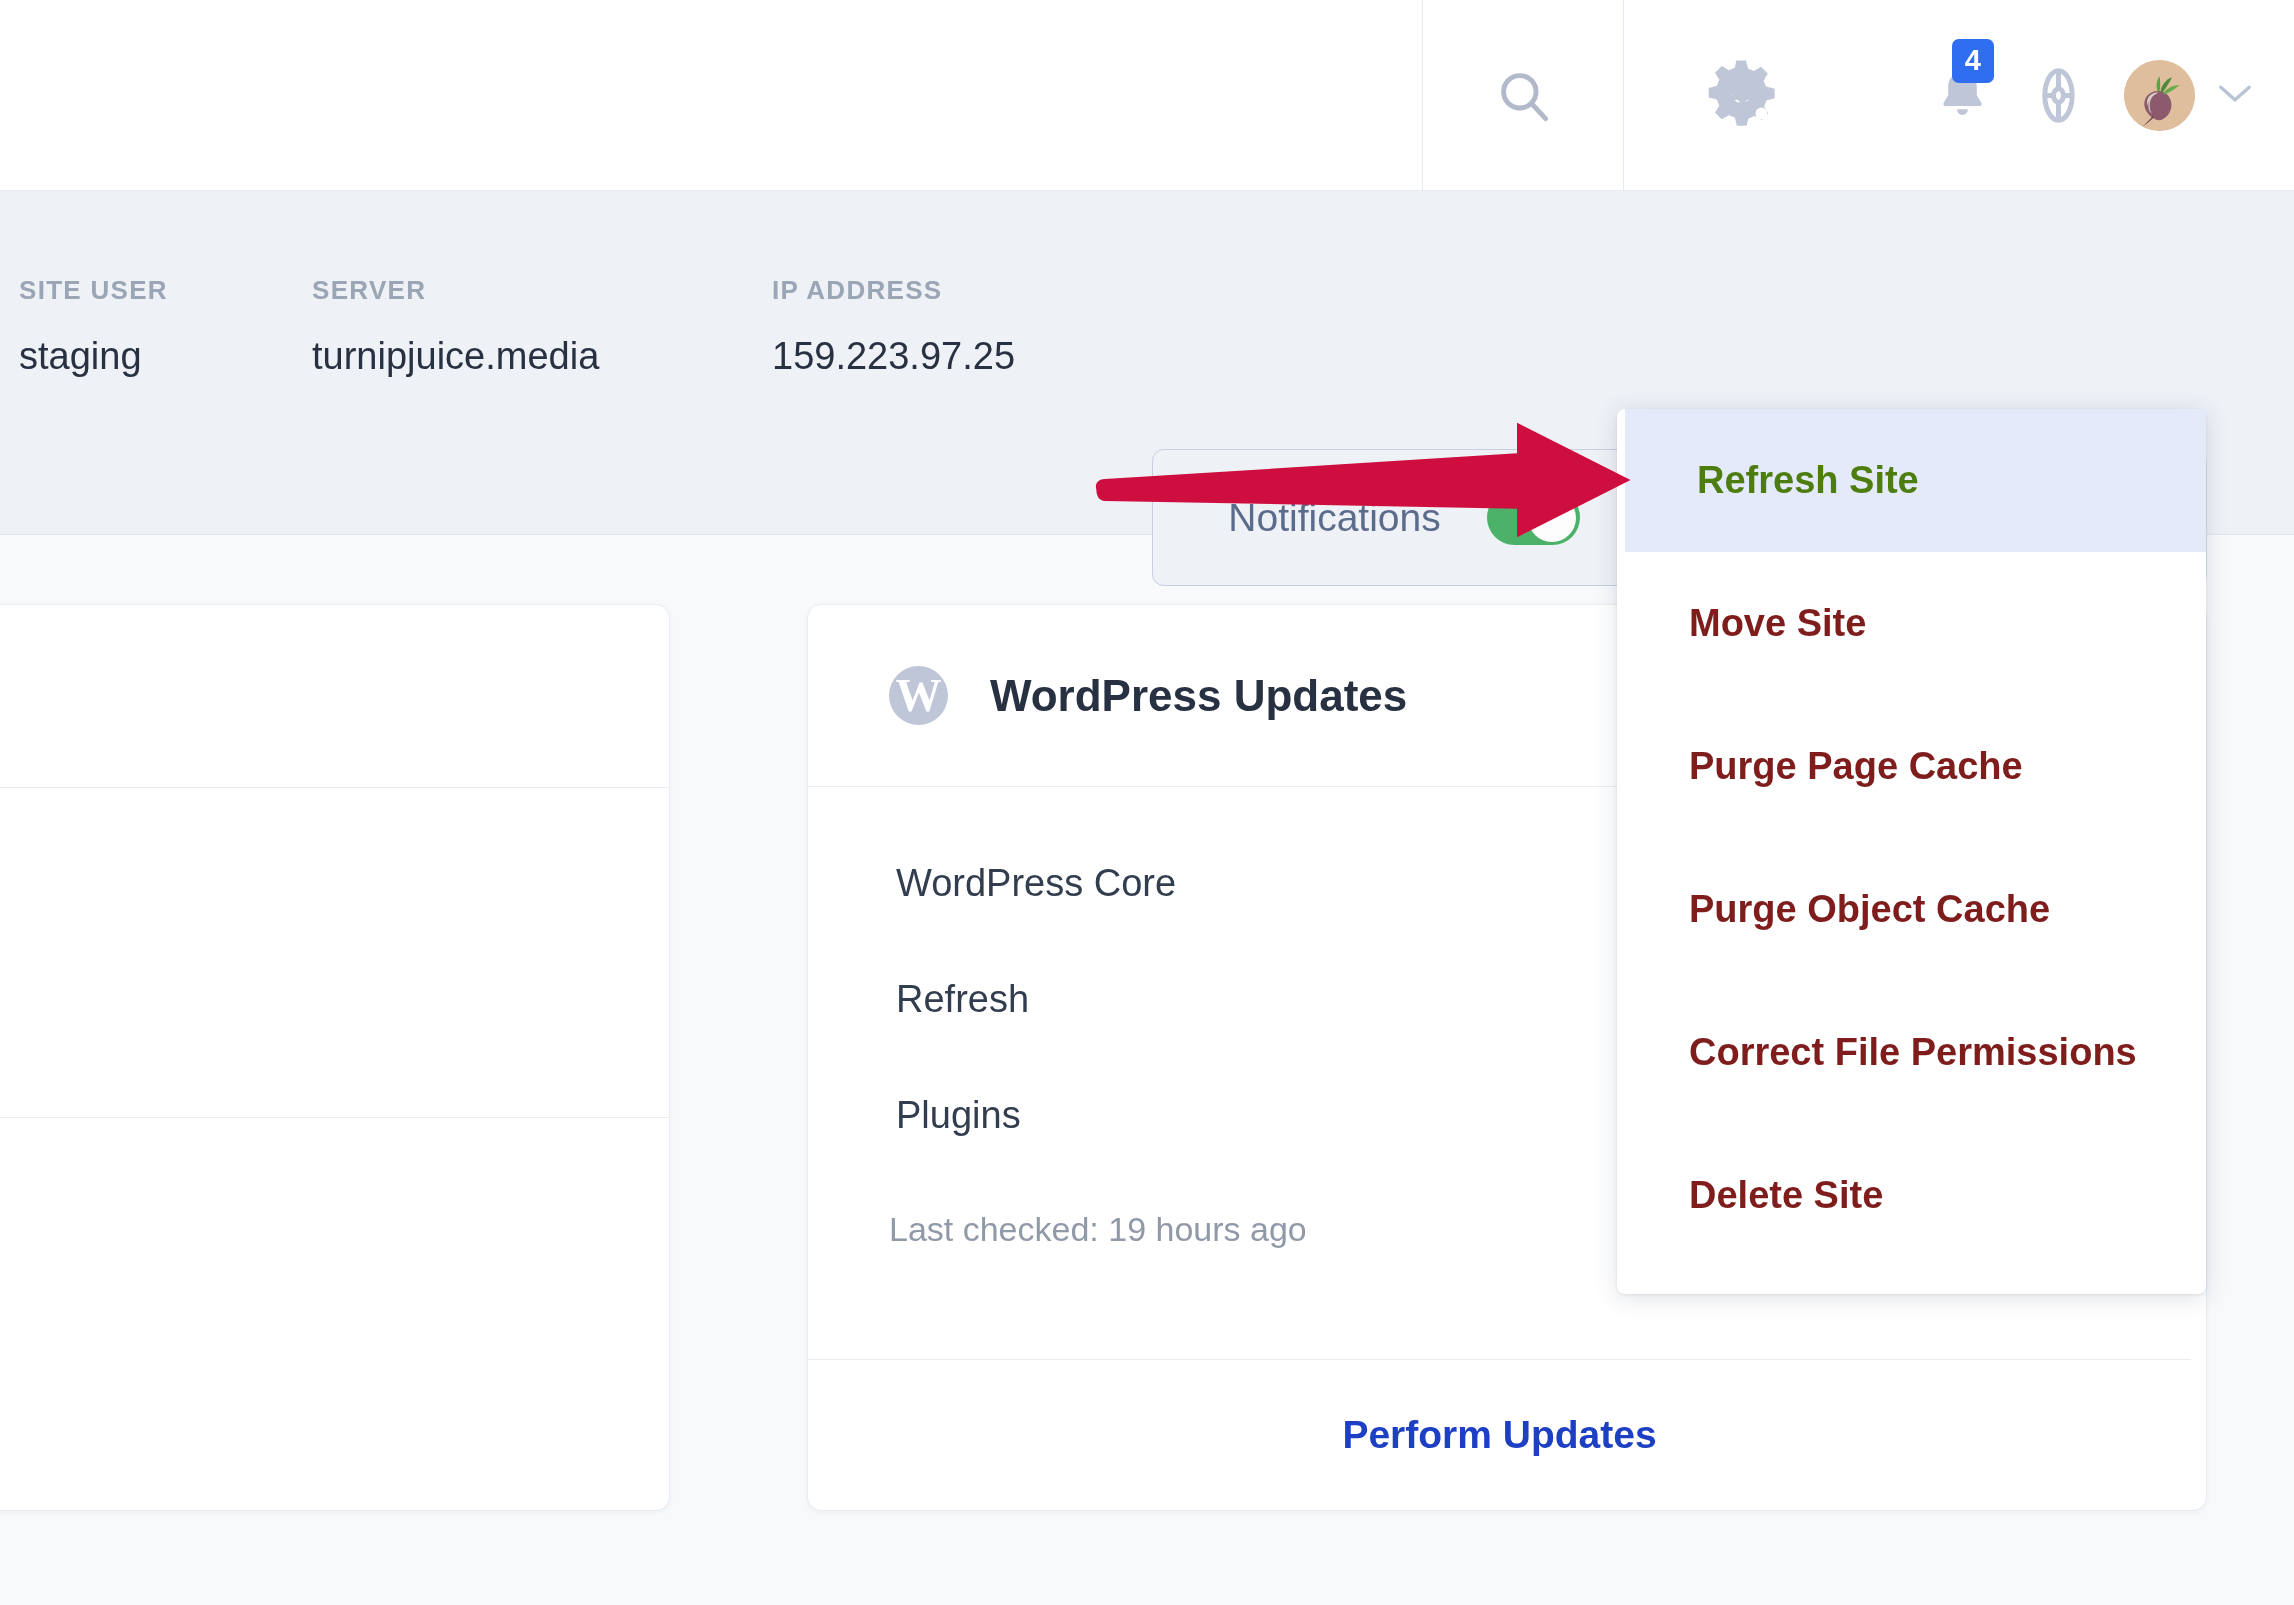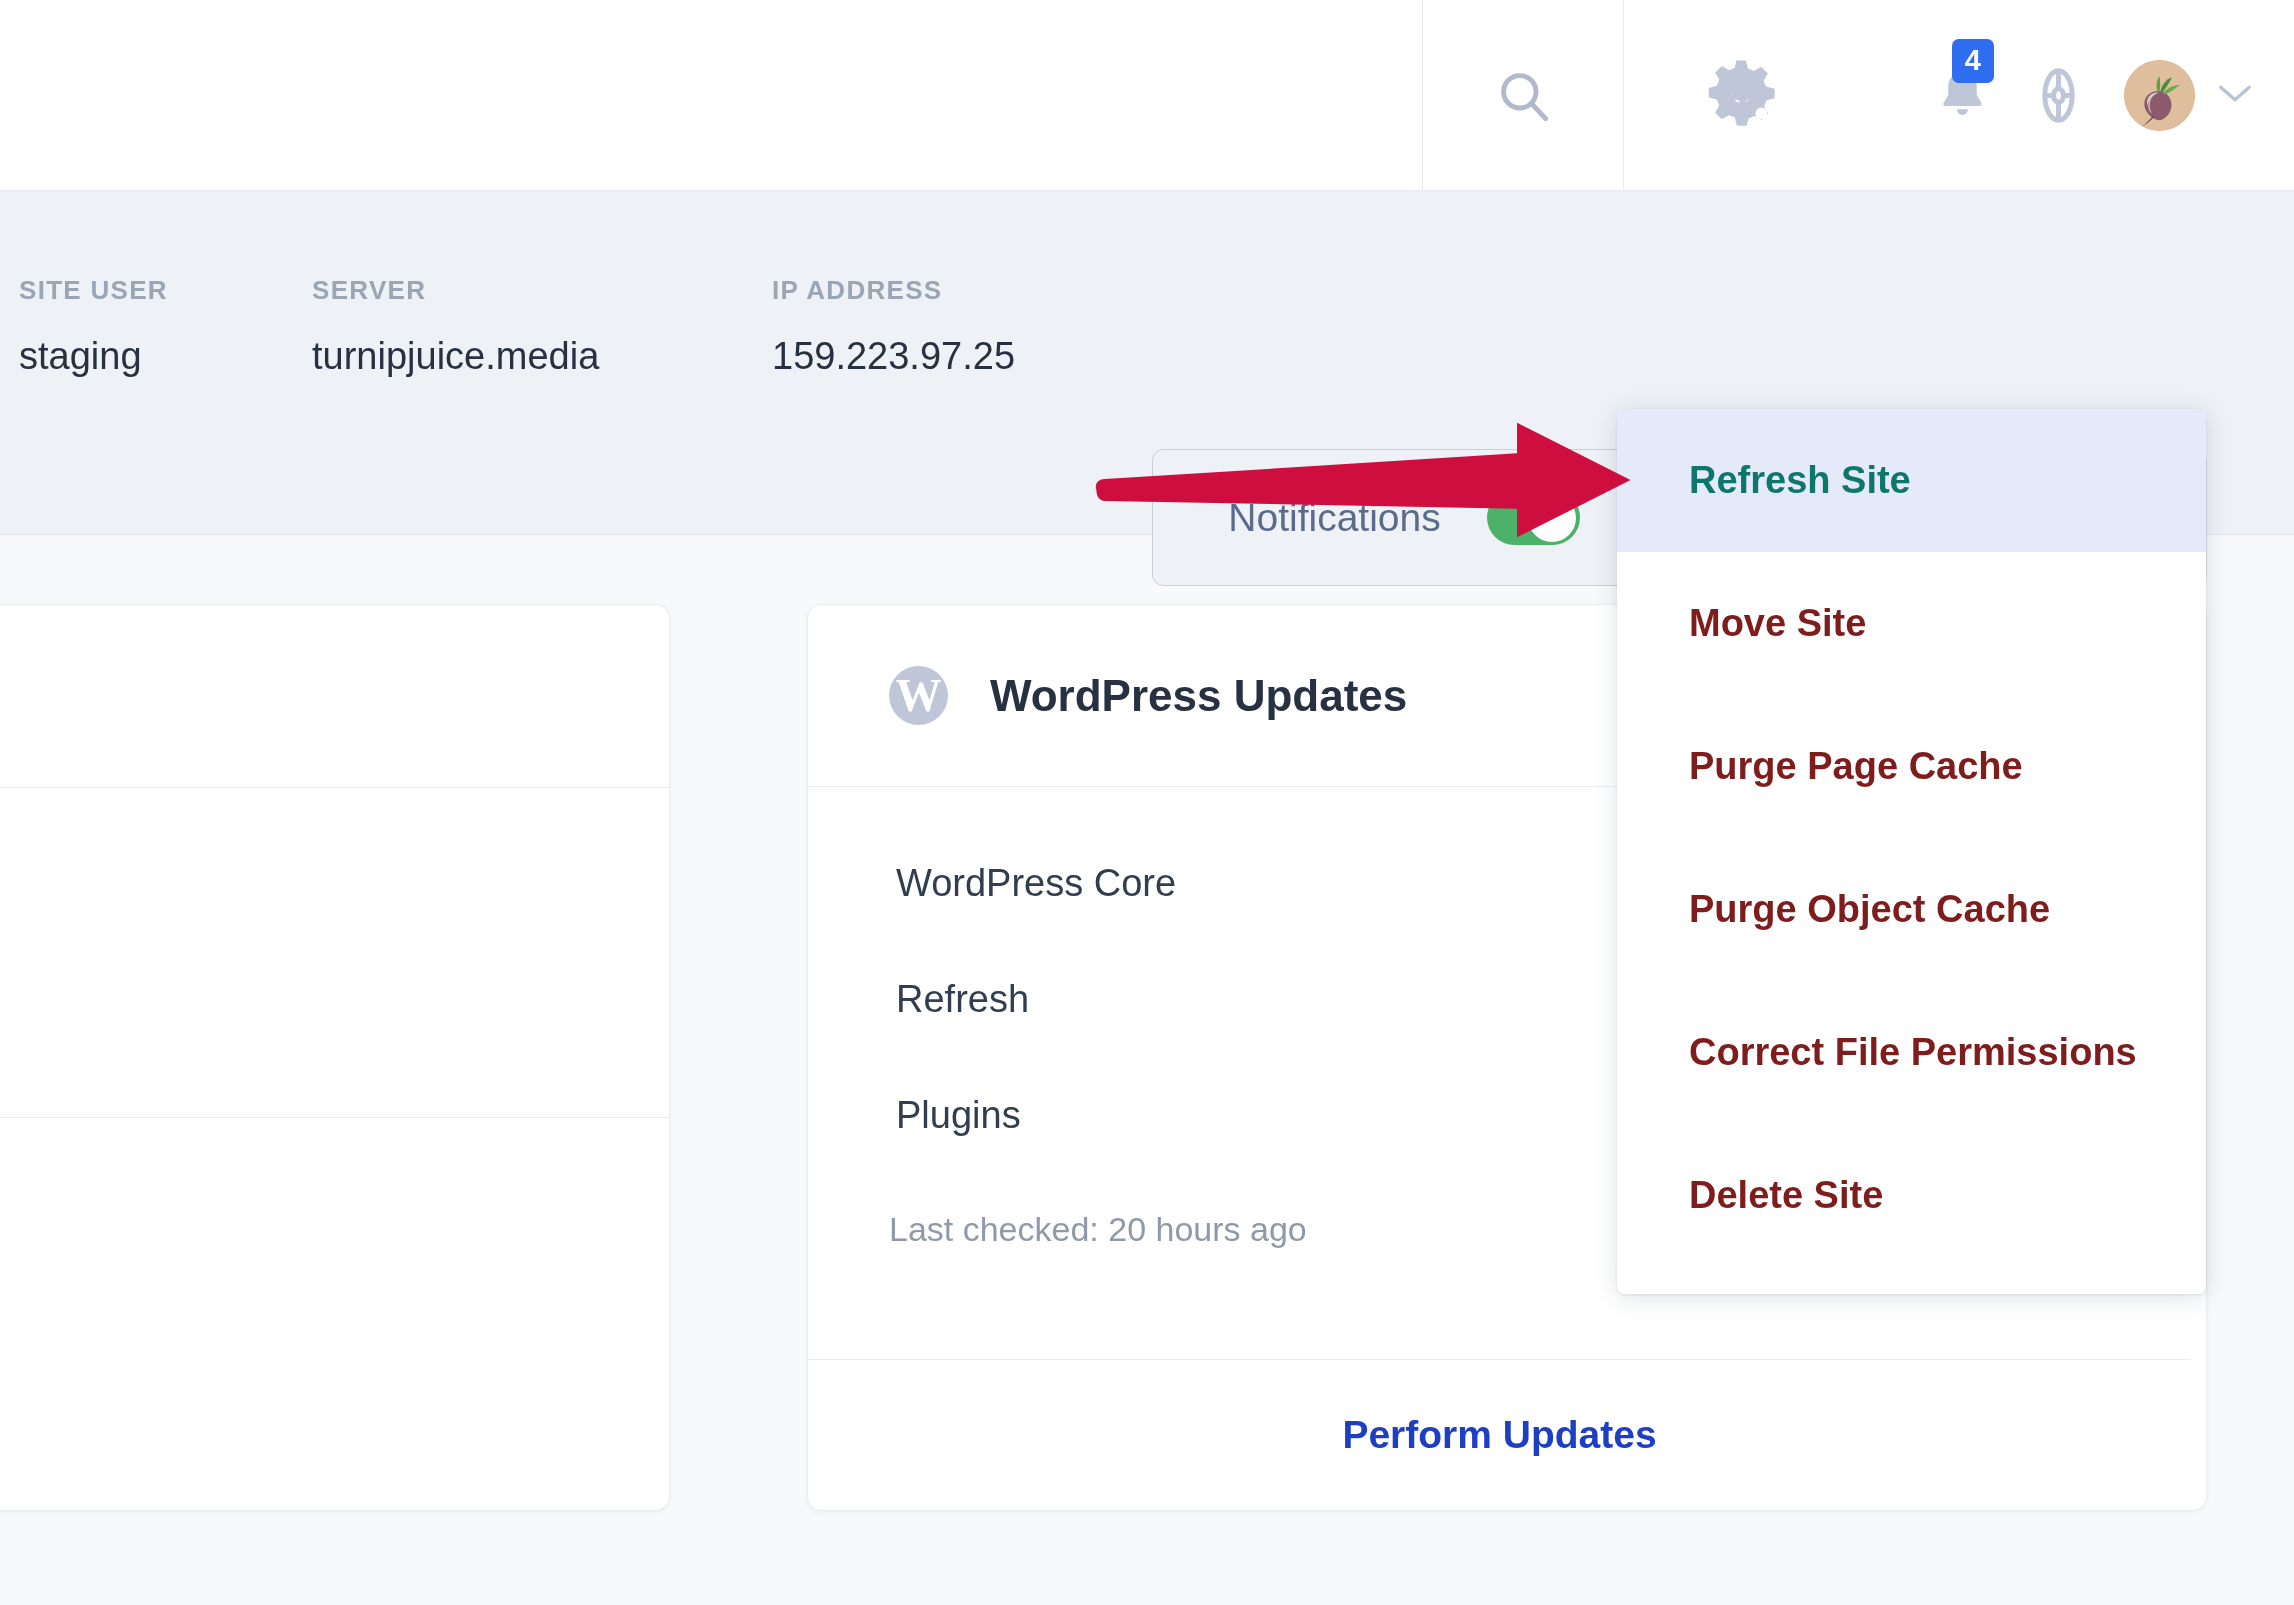--- a/index.html
+++ b/index.html
@@ -206,21 +206,22 @@
     align-items: center;
     padding-left: 72px;
     font-size: 38px;
     font-weight: 700;
     color: #7f1d1d;
     cursor: pointer;
     white-space: nowrap;
   }
   .menu-item.active {
     background: #e4eaf9;
-    color: #0f766e;
+    color: #4d7c0f;
+    margin-left: 8px;
   }
 
   
   .card {
     position: absolute;
     background: #ffffff;
     border-radius: 13.4px;
     box-shadow: 0 1.9px 6.7px rgba(38,50,70,0.055), 0 0 0 1px rgba(38,50,70,0.035);
   }
 
@@ -427,21 +428,21 @@
 
   <div class="card" id="card-wp">
     <div class="card-head">
       <span class="wp-mark">W</span>
       <span class="card-title">WordPress Updates</span>
     </div>
     <div class="card-body">
       <div class="update-row">WordPress Core</div>
       <div class="update-row">Refresh</div>
       <div class="update-row">Plugins</div>
-      <div class="last-checked">Last checked: 20 hours ago</div>
+      <div class="last-checked">Last checked: 19 hours ago</div>
     </div>
     <div class="card-foot">
       <a class="foot-link" href="#">Perform Updates</a>
     </div>
   </div>
 
   <div class="dropdown">
     <div class="menu-item active">Refresh Site</div>
     <div class="menu-item">Move Site</div>
     <div class="menu-item">Purge Page Cache</div>

